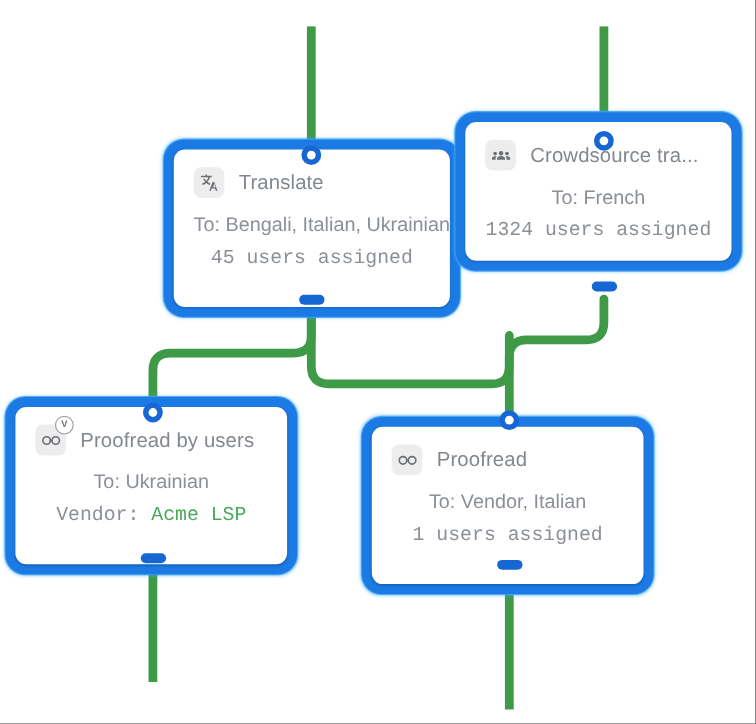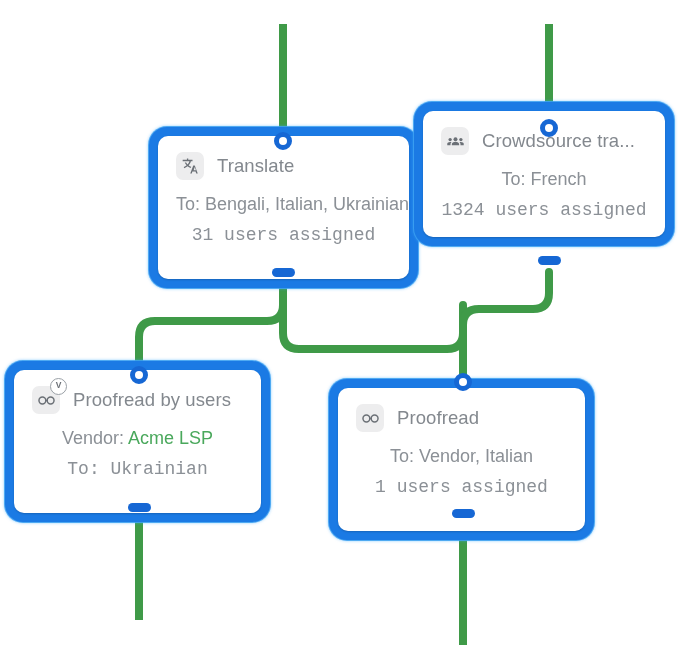--- a/index.html
+++ b/index.html
@@ -164,21 +164,21 @@
       <div class="node-head">
         <span class="node-icon">
           <svg width="20" height="20" viewBox="0 0 24 24" fill="currentColor">
             <path d="M3.2 4.6h5.1V3.1h1.6v1.5h5.1v1.6h-1.9c-.5 2-1.5 3.7-2.8 5 .9.8 2 1.4 3.1 1.8l-.6 1.5c-1.4-.5-2.6-1.3-3.7-2.2-1.1 1-2.5 1.8-4 2.3l-.6-1.5c1.3-.4 2.5-1.1 3.5-1.9-1-1-1.8-2.2-2.3-3.5h1.7c.4.9 1 1.7 1.7 2.4 1-1.1 1.8-2.4 2.2-3.9H3.2V4.6z"></path>
             <path d="M15.9 11.4h1.8l3.6 9.5h-1.8l-.85-2.35h-3.78L14.1 20.9h-1.8l3.6-9.5zm.45 5.6h2.75l-1.37-3.8-1.38 3.8z"></path>
           </svg>
         </span>
         <span class="node-title">Translate</span>
       </div>
       <div class="node-line">To: Bengali, Italian, Ukrainian</div>
-      <div class="node-line">31 users assigned</div>
+      <div class="node-line">45 users assigned</div>
     </div>
   </div>
   <div class="port port-in" style="left:274px; top:132px;"></div>
   <div class="port port-out" style="left:272px; top:268px;"></div>
 
   <div class="node" style="left:414px; top:102px; width:260px; height:144px;">
     <div class="node-inner">
       <div class="node-head">
         <span class="node-icon">
           <svg width="19" height="19" viewBox="0 0 24 24" fill="currentColor">
@@ -205,25 +205,25 @@
         <span class="node-icon">
           <svg width="21" height="21" viewBox="0 0 24 24" fill="none" stroke="currentColor" stroke-width="1.7">
             <circle cx="7.3" cy="12" r="3.9"></circle>
             <circle cx="16.7" cy="12" r="3.9"></circle>
             <path d="M11.2 12h1.6" stroke-linecap="round"></path>
           </svg>
           <span class="vendor-badge">V</span>
         </span>
         <span class="node-title">Proofread by users</span>
       </div>
+      <div class="node-line">To: Ukrainian</div>
       <div class="node-line">
         <span>Vendor:</span>
         <span class="vendor-name">Acme LSP</span>
       </div>
-      <div class="node-line">To: Ukrainian</div>
     </div>
   </div>
   <div class="port port-in" style="left:130px; top:366px;"></div>
   <div class="port port-out" style="left:128px; top:503px;"></div>
 
   <div class="node" style="left:329px; top:379px; width:265px; height:161px;">
     <div class="node-inner">
       <div class="node-head">
         <span class="node-icon">
           <svg width="21" height="21" viewBox="0 0 24 24" fill="none" stroke="currentColor" stroke-width="1.7">

